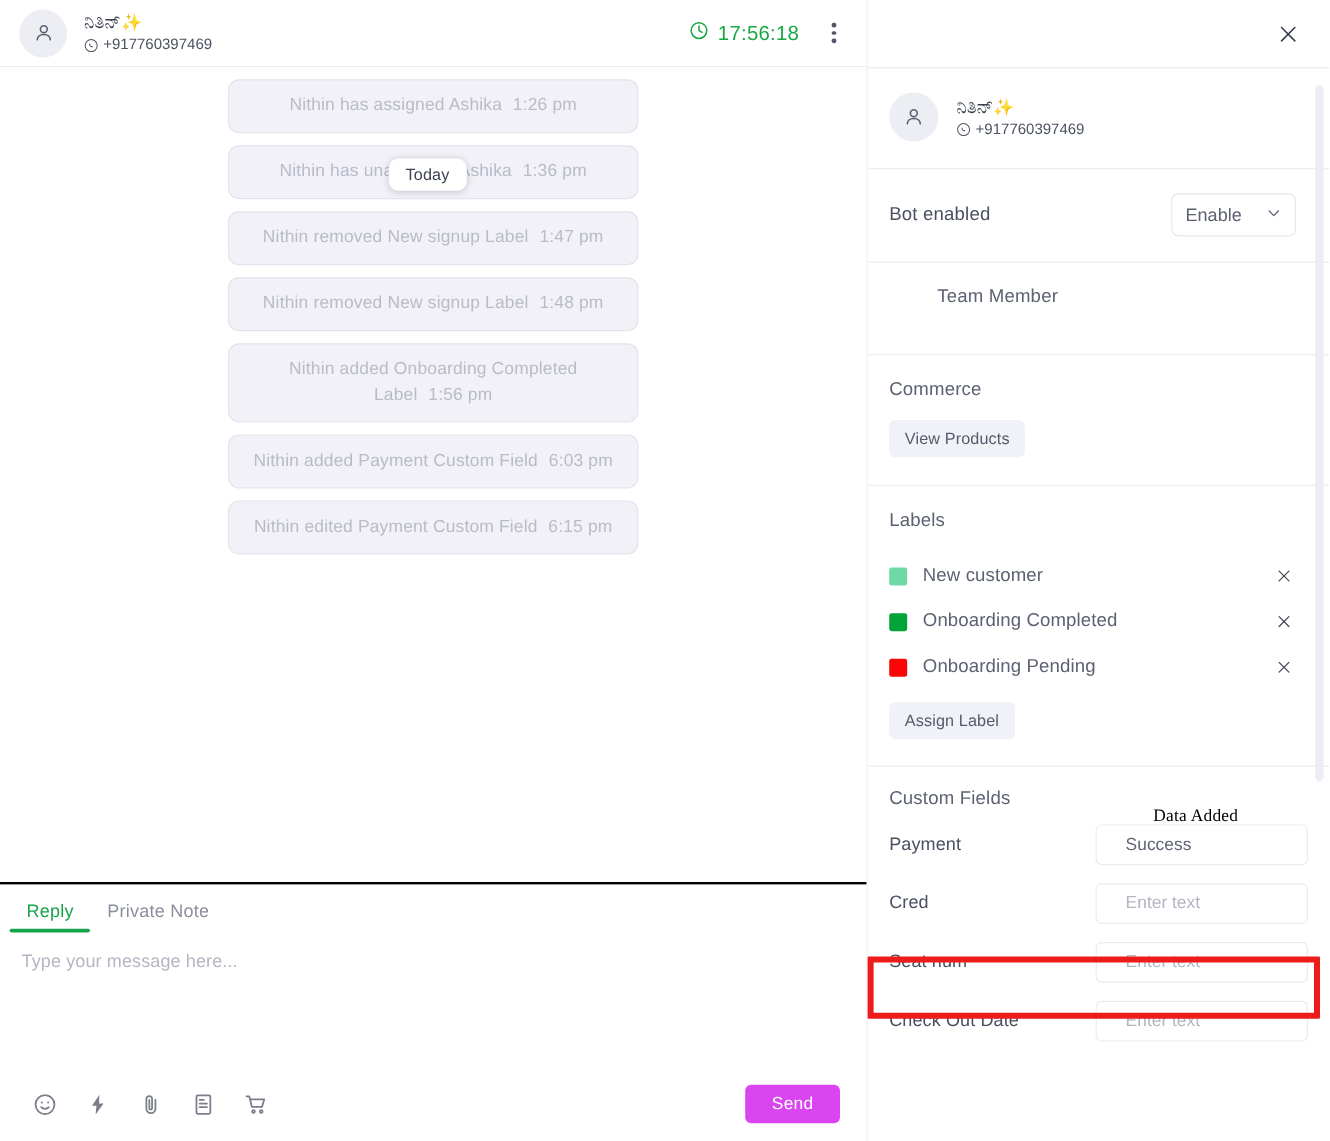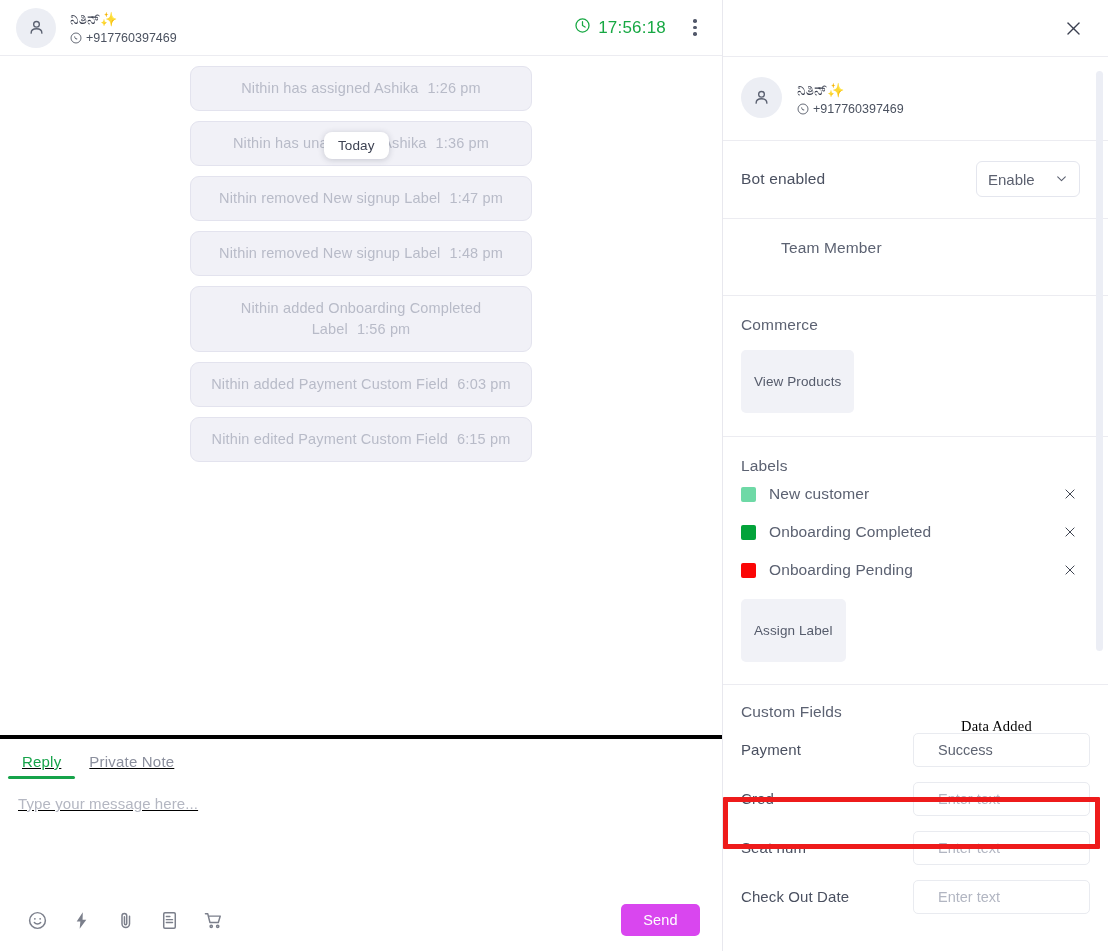--- a/index.html
+++ b/index.html
@@ -81,22 +81,22 @@
     background: #ffffff; border-radius: 8px;
     box-shadow: 0 1px 6px rgba(40,45,70,.22);
     padding: 6px 14px;
     font-size: 13.5px; color: #3d4252; letter-spacing: .1px;
     z-index: 6;
     margin-top: 12px;
   }
 
   
   .composer {
-    flex: 0 0 216px; border-top: 4px solid #000000; background: #fff;
-    display: flex; flex-direction: column; position: relative; text-decoration: underline;
+    flex: 0 0 216px; border-top: 2px solid #000000; background: #fff;
+    display: flex; flex-direction: column; position: relative;
   }
   .tabs { display: flex; align-items: flex-start; padding: 14px 0 0 8px; gap: 0; }
   .tab {
     font-size: 15px; padding: 0 14px 9px 14px; cursor: pointer;
     color: #8b8f9d; letter-spacing: .2px; position: relative;
   }
   .tab.active { color: #16a34a; }
   .tab.active::after {
     content: ""; position: absolute; left: 0; right: 0; bottom: 0;
     height: 3px; background: #16a34a; border-radius: 2px;
@@ -168,26 +168,26 @@
     display: flex; align-items: center; justify-content: center; flex: 0 0 26px;
   }
   .mini-av svg { width: 14px; height: 14px; fill: #70768a; }
   .assign-txt { margin-left: 14px; font-size: 15.5px; color: #5a6070; letter-spacing: .1px; }
   .assign-box .chev { margin-left: auto; }
 
   .commerce-sec { padding: 20px 18px 23px 18px; }
   .commerce-sec .sec-title { margin-bottom: 16px; }
   .chip-btn {
     display: inline-block; background: #f1f2f7; border: none; border-radius: 5px;
-    padding: 24px 13px; font-size: 13.5px; color: #555b6b; cursor: pointer;
+    padding: 8px 13px; font-size: 13.5px; color: #555b6b; cursor: pointer;
     font-family: "Liberation Sans", sans-serif; letter-spacing: .1px;
   }
 
   .labels-sec { padding: 20px 18px 22px 18px; }
-  .labels-sec .sec-title { }
+  .labels-sec .sec-title { margin-bottom: 18px; }
   .label-row {
     display: flex; align-items: center; height: 38px; padding-right: 10px;
   }
   .swatch { width: 15px; height: 15px; border-radius: 2px; flex: 0 0 15px; }
   .label-name { margin-left: 13px; font-size: 15.5px; color: #5c6272; letter-spacing: .1px; }
   .label-x { margin-left: auto; width: 20px; height: 20px; cursor: pointer; display:flex;align-items:center;justify-content:center;}
   .label-x svg { width: 14px; height: 14px; stroke: #3e4350; stroke-width: 1.6; }
   .assign-label-btn { margin-top: 10px; }
 
   .cf-sec { padding: 18px 18px 0 18px; position: relative; }

